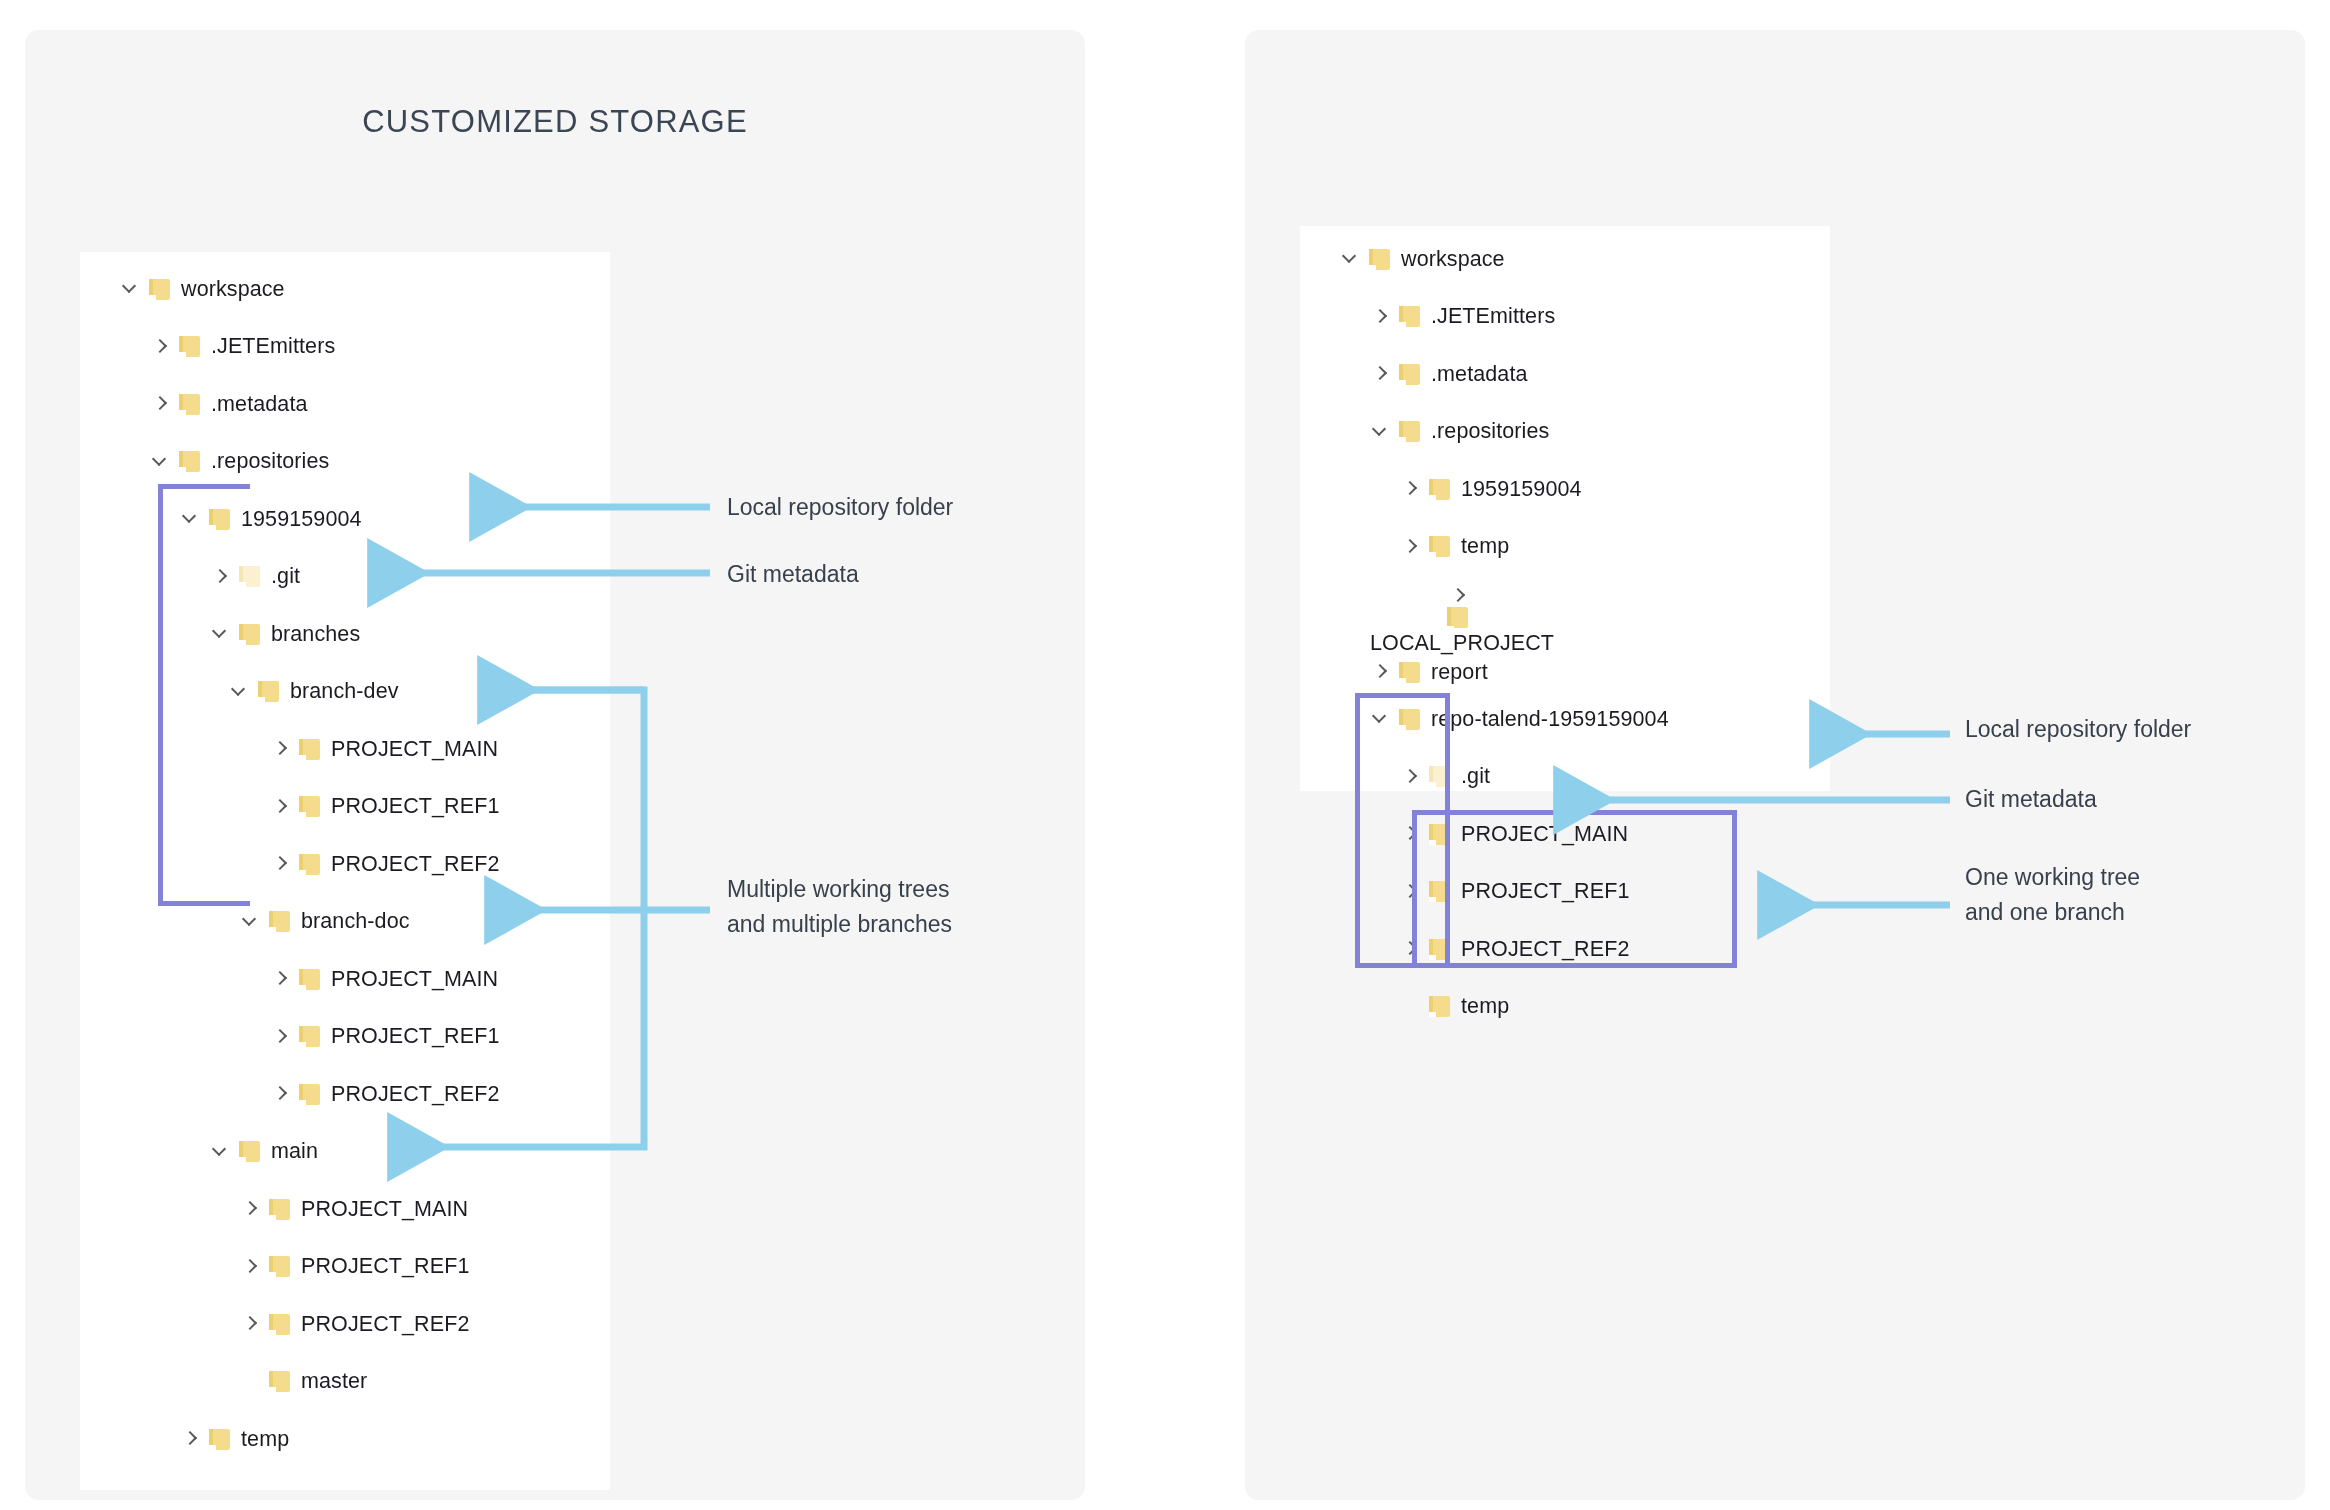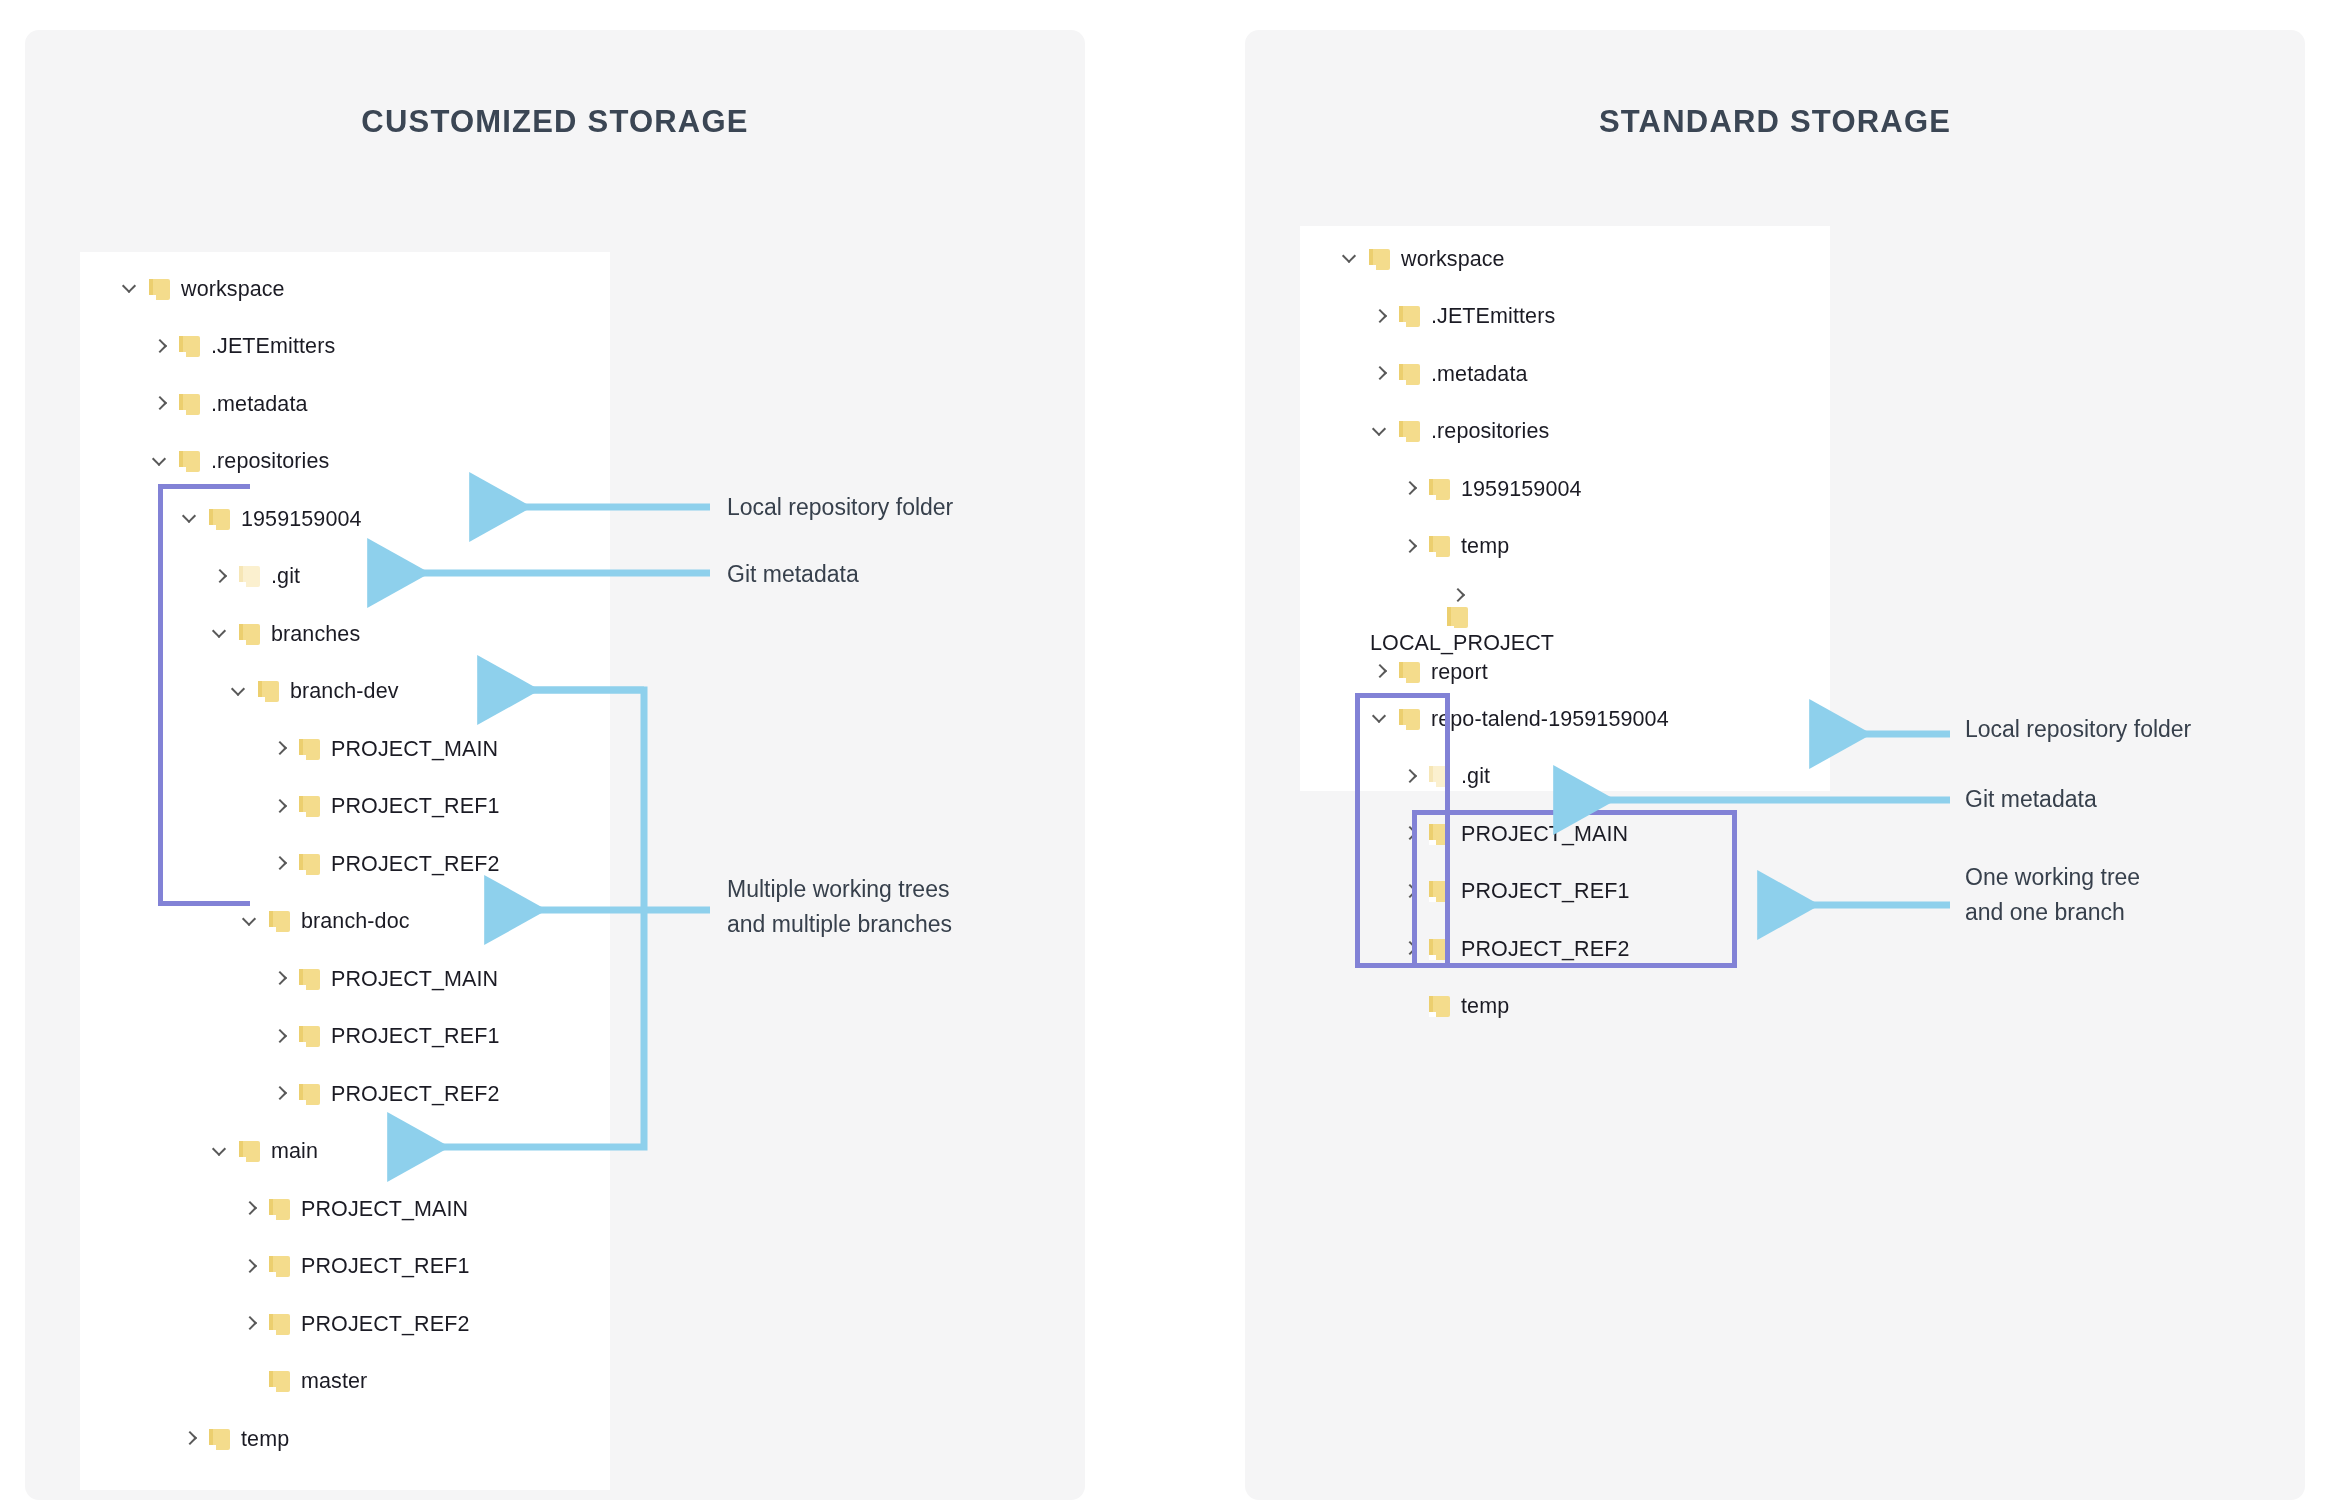--- a/index.html
+++ b/index.html
@@ -18,21 +18,21 @@
     background:#f5f5f6;
     border-radius:14px;
   }
   #card-left{left:25px;  top:30px;  width:1060px; height:1470px;}
   #card-right{left:1245px;top:30px; width:1060px; height:1470px;}
 
   .card-title{
     position:absolute;left:0;right:0;top:74px;
     text-align:center;
     font-size:31px;
-    font-weight:bold;
+    font-weight:normal;
     letter-spacing:1.2px;
     color:#3b4654;
   }
 
   
   .tree-panel{
     position:absolute;
     background:#ffffff;
   }
   #tree-panel-left {left:55px; top:222px; width:530px; height:1238px;}
@@ -311,21 +311,20 @@
               <span class="spine"></span>
               <span class="notch"></span>
             </span>
             <span class="label">temp</span>
           </div>
         </div>
     </div>
   </div>
 
   <div class="card" id="card-right">
-    <div class="card-title">STANDARD STORAGE</div>
     <div class="tree-panel" id="tree-panel-right">
       <div class="tree" id="tree-right">
           <div class="row" style="top: 14px; left: 40px;">
             <span class="chev down"></span>
             <span class="folder">
               <span class="body"></span>
               <span class="spine"></span>
               <span class="notch"></span>
             </span>
             <span class="label">workspace</span>

